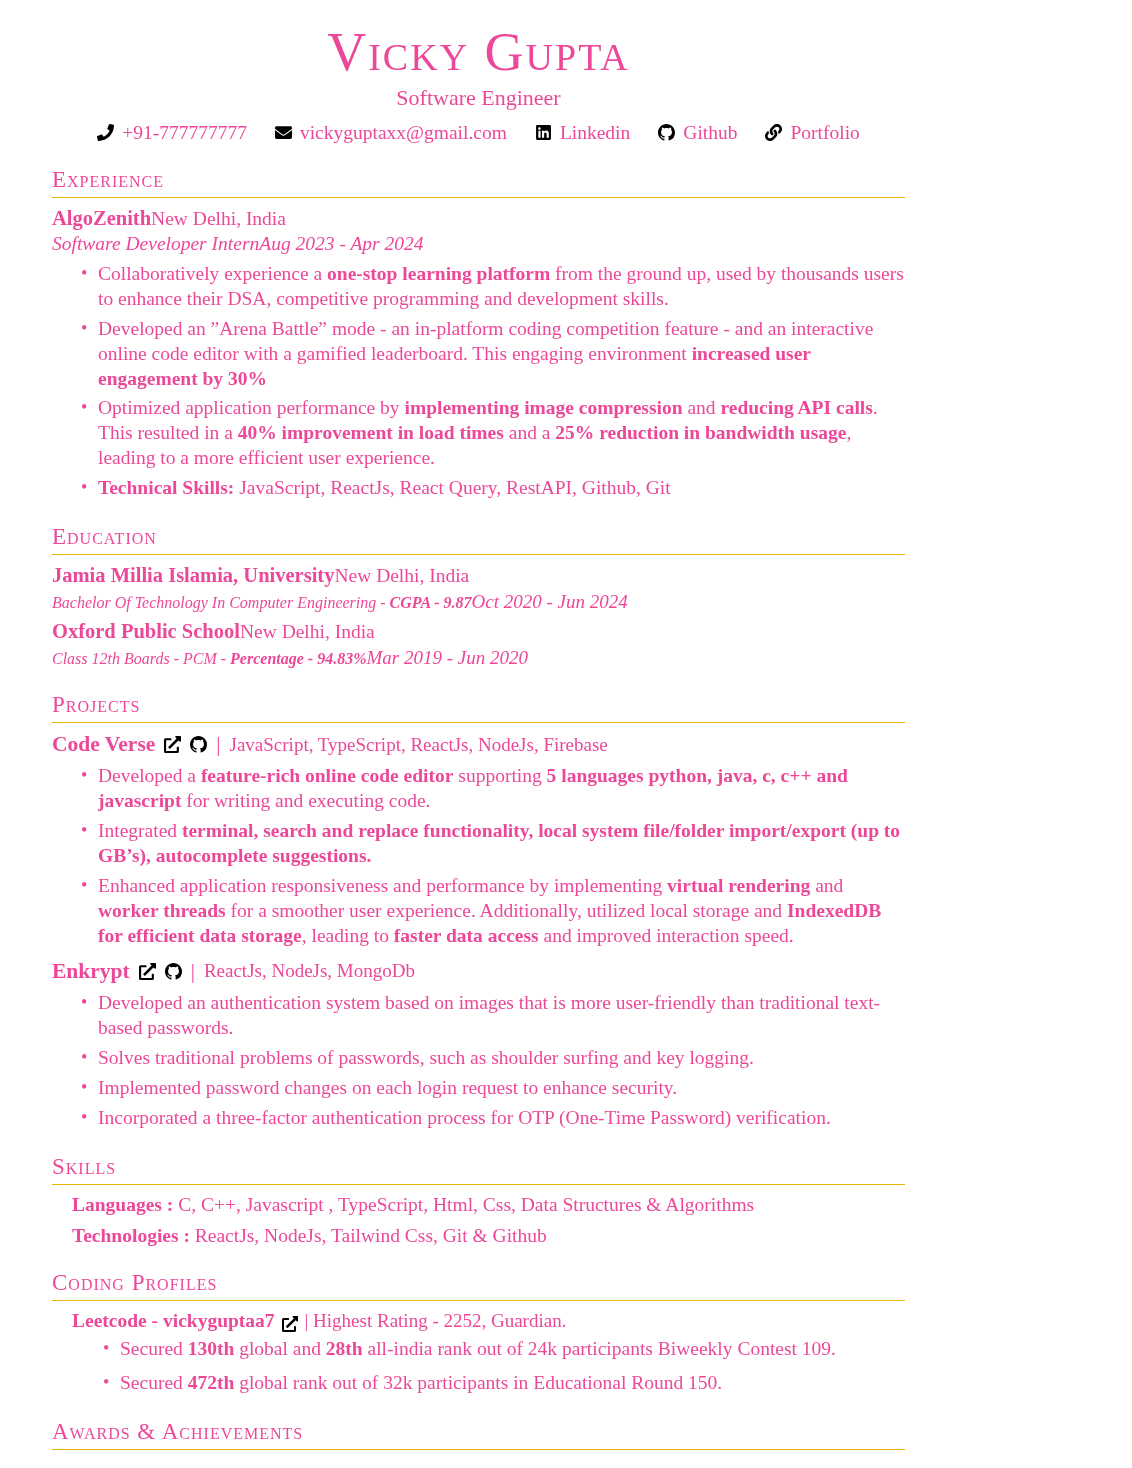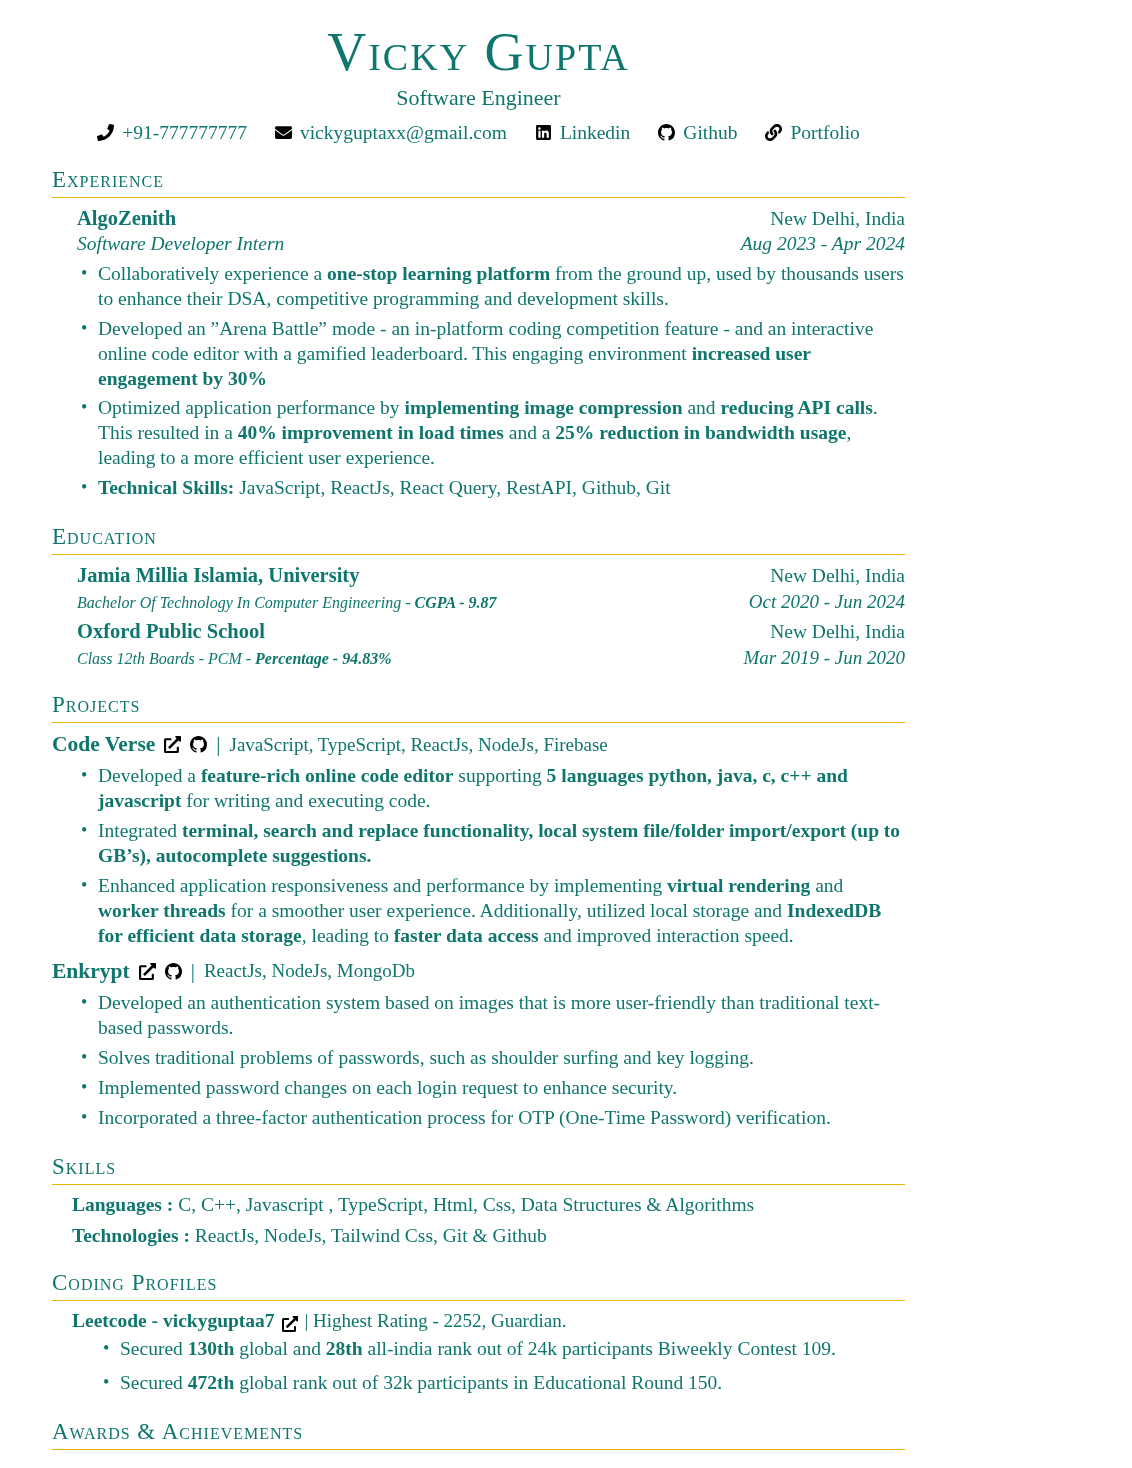--- a/index.html
+++ b/index.html
@@ -1,19 +1,19 @@
 <!DOCTYPE html>
 <html><head>
 <meta charset="utf-8">
 <style>
   html,body{margin:0;padding:0;background:#fff;}
   .page{
     width:955px;height:1468px;box-sizing:border-box;
     padding:24px 50px 20px 52px;
-    background:#fff;color:#0f766e;
+    background:#fff;color:#ec4899;
     font-family:"Liberation Serif", serif;
     overflow:hidden;position:relative;
   }
   .b{font-weight:bold;}
   .i{font-style:italic;}
   
   .hdr{text-align:center;}
   .name{
     font-size:54px;line-height:1.05;font-weight:400;
     font-variant:small-caps;letter-spacing:2px;margin:0;
@@ -25,21 +25,21 @@
   }
   .contact{display:inline-flex;align-items:center;gap:8px;cursor:pointer;}
   .ic{width:17px;height:17px;fill:#000;flex:0 0 auto;}
   .ic-sm{width:16px;height:16px;fill:#000;flex:0 0 auto;}
   
   section{margin-top:23px;}
   .sec{
     font-size:23px;font-weight:400;font-variant:small-caps;letter-spacing:1px;
     border-bottom:1px solid #eab308;padding-bottom:4px;margin:12px 0 9px 0;
   }
-  .row{display:flex;justify-content:space-between;align-items:baseline;margin-left:25px;}
+  .row{display:flex;justify-content:flex-start;align-items:baseline;}
   .org{font-weight:bold;font-size:20.5px;}
   .loc{font-size:19.5px;}
   .sub{font-style:italic;font-size:19.5px;margin-top:3px;}
   ul.bullets{margin:7px 0 0 0;padding:0 0 0 46px;list-style:none;}
   ul.bullets li{
     position:relative;font-size:19.5px;line-height:1.28;margin:5px 0;
   }
   ul.bullets li::before{
     content:"\2022";position:absolute;left:-17px;top:0;font-size:18px;
   }

